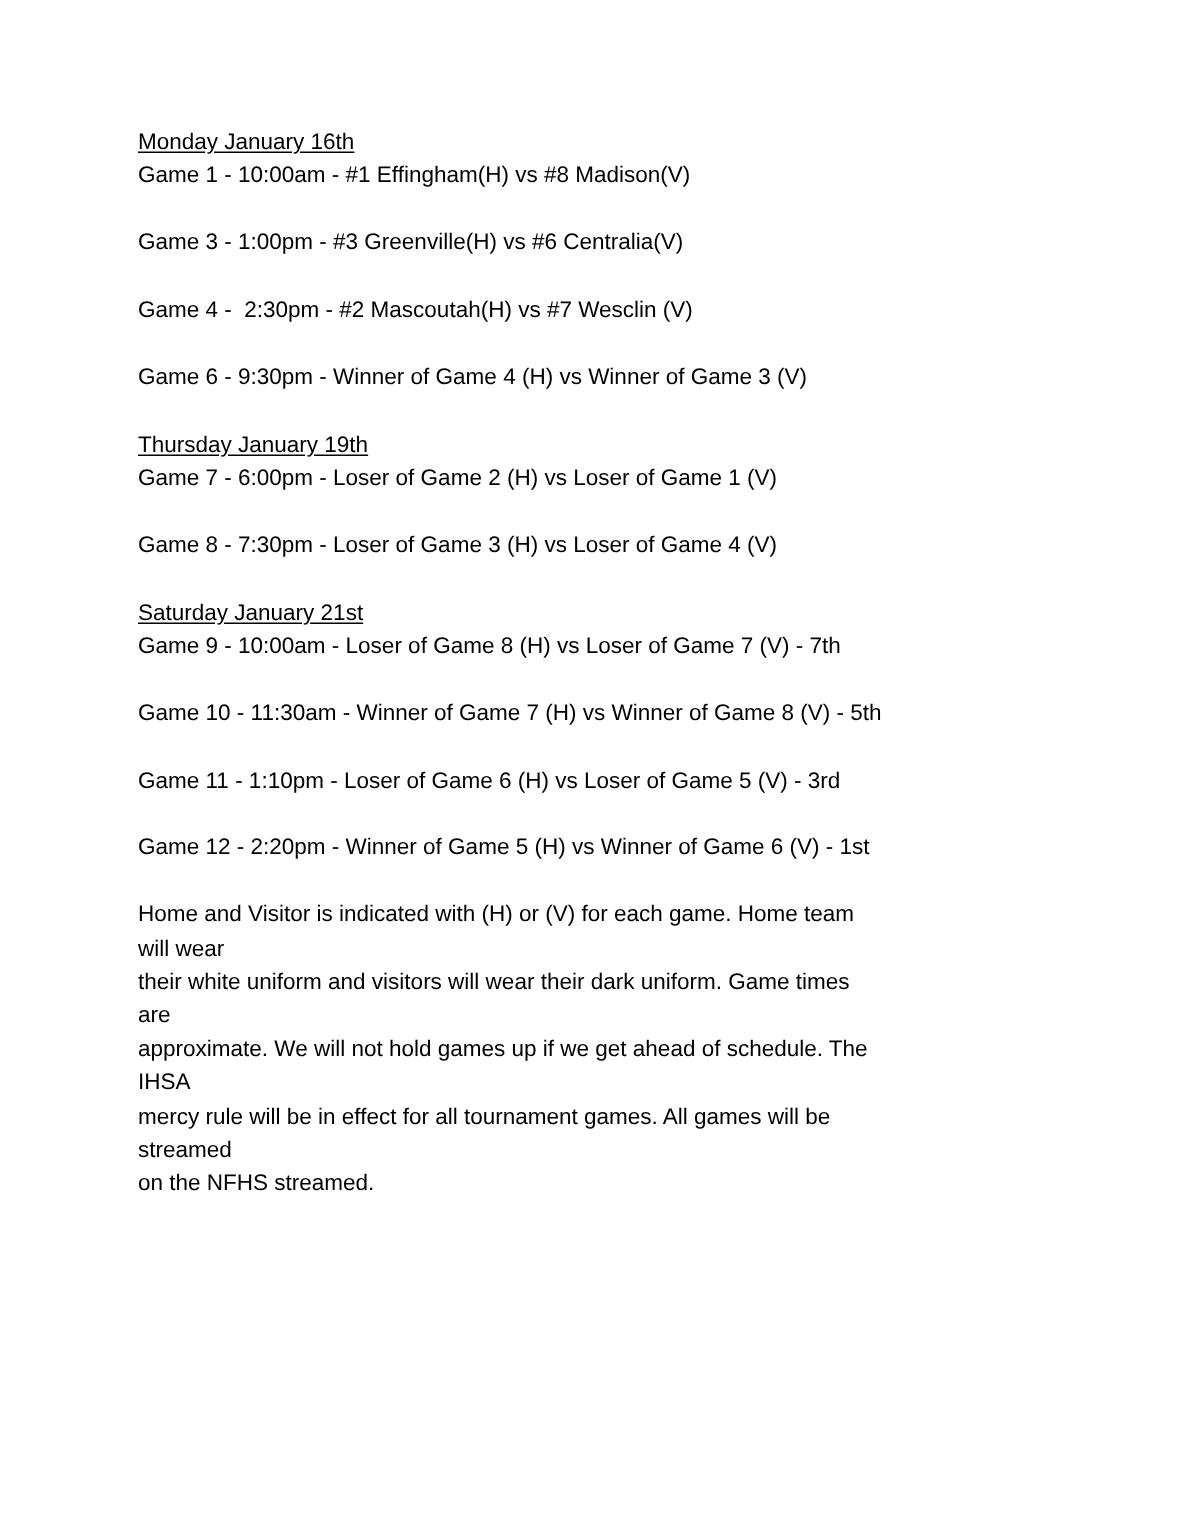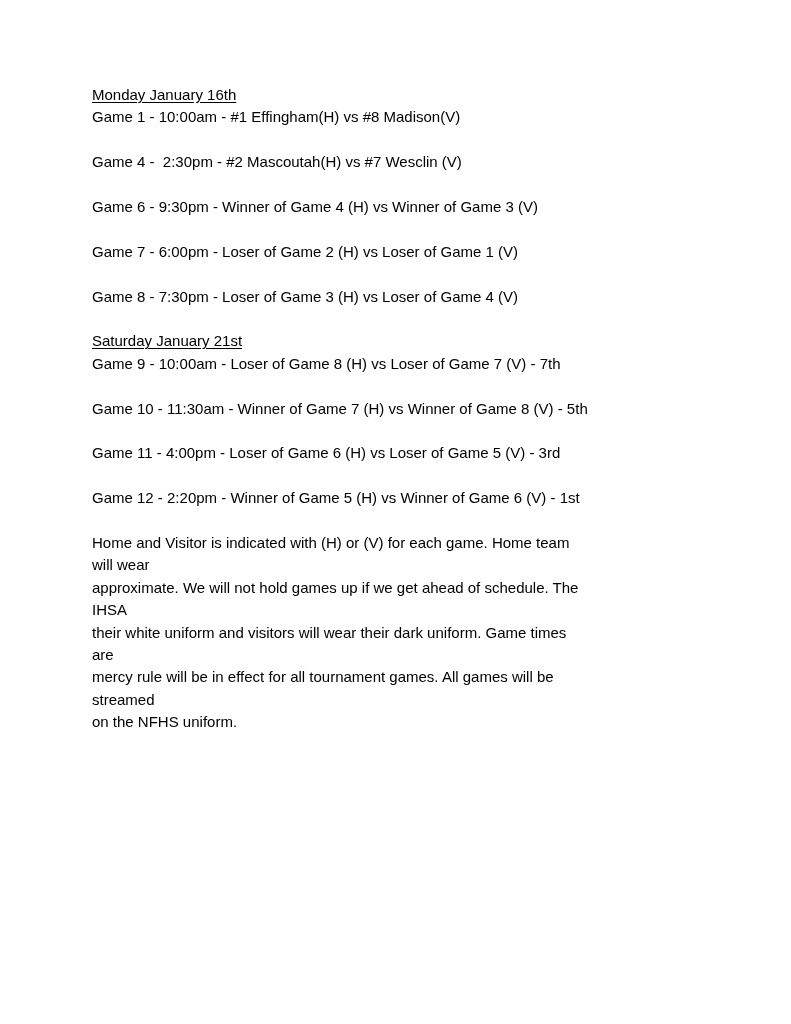--- a/index.html
+++ b/index.html
@@ -42,41 +42,43 @@
   }
 </style>
 </head>
 <body>
 
 <div class="page">
 
   <section class="day-section">
     <div class="day-heading">Monday January 16th</div>
     <div class="game-line">Game 1 - 10:00am - #1 Effingham(H) vs #8 Madison(V)</div>
+    <div class="game-line">Game 3 - 1:00pm - #3 Greenville(H) vs #6 Centralia(V)</div>
     <div class="game-line">Game 4 -  2:30pm - #2 Mascoutah(H) vs #7 Wesclin (V)</div>
   </section>
 
   <section class="day-section">
     <div class="game-line">Game 6 - 9:30pm - Winner of Game 4 (H) vs Winner of Game 3 (V)</div>
   </section>
 
   <section class="day-section">
+    <div class="day-heading">Thursday January 19th</div>
     <div class="game-line">Game 7 - 6:00pm - Loser of Game 2 (H) vs Loser of Game 1 (V)</div>
     <div class="game-line">Game 8 - 7:30pm - Loser of Game 3 (H) vs Loser of Game 4 (V)</div>
   </section>
 
   <section class="day-section">
     <div class="day-heading">Saturday January 21st</div>
     <div class="game-line">Game 9 - 10:00am - Loser of Game 8 (H) vs Loser of Game 7 (V) - 7th</div>
     <div class="game-line">Game 10 - 11:30am - Winner of Game 7 (H) vs Winner of Game 8 (V) - 5th</div>
-    <div class="game-line">Game 11 - 4:00pm - Loser of Game 6 (H) vs Loser of Game 5 (V) - 3rd</div>
+    <div class="game-line">Game 11 - 1:10pm - Loser of Game 6 (H) vs Loser of Game 5 (V) - 3rd</div>
     <div class="game-line">Game 12 - 2:20pm - Winner of Game 5 (H) vs Winner of Game 6 (V) - 1st</div>
   </section>
 
   <div class="footer-note">
     <div class="footer-line">Home and Visitor is indicated with (H) or (V) for each game. Home team will wear</div>
+    <div class="footer-line">their white uniform and visitors will wear their dark uniform. Game times are</div>
     <div class="footer-line">approximate. We will not hold games up if we get ahead of schedule. The IHSA</div>
-    <div class="footer-line">their white uniform and visitors will wear their dark uniform. Game times are</div>
     <div class="footer-line">mercy rule will be in effect for all tournament games. All games will be streamed</div>
-    <div class="footer-line">on the NFHS uniform.</div>
+    <div class="footer-line">on the NFHS streamed.</div>
   </div>
 
 </div>
 
 </body></html>

